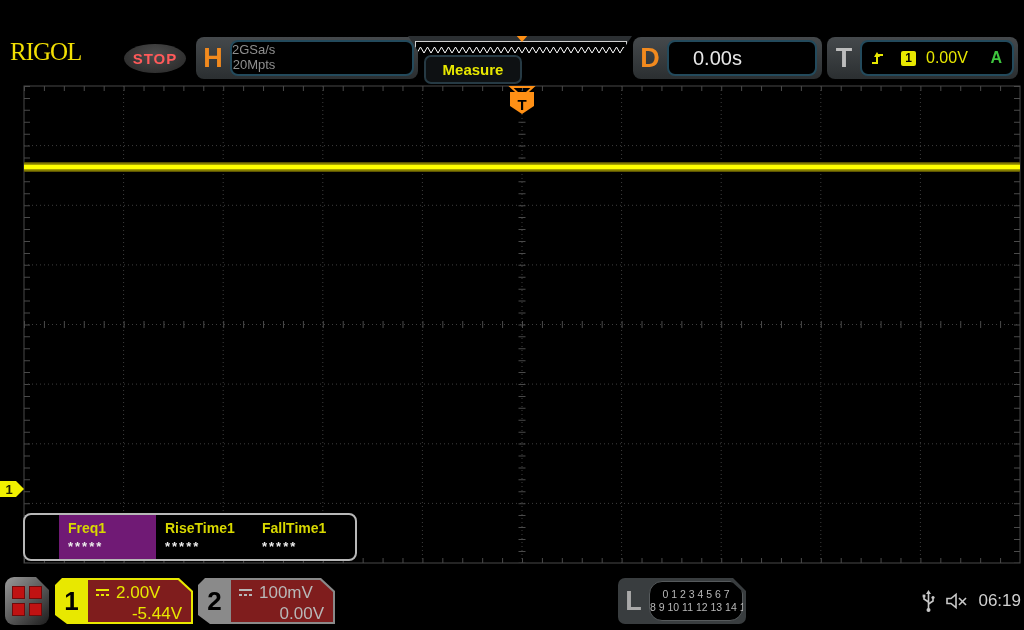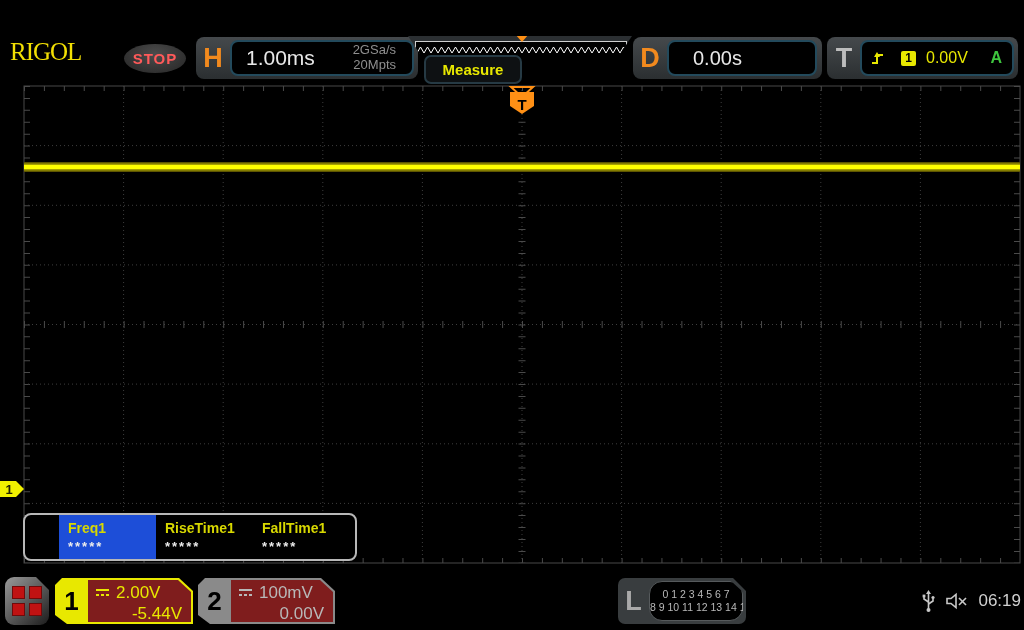--- a/index.html
+++ b/index.html
@@ -42,21 +42,21 @@
   #tblock .tbletter{color:#bdbdbd;}
   #tblock .tbpanel{left:33px;right:4px;padding:0 8px;}
   #trig-src{background:#e8e800;color:#000;font-weight:bold;font-size:12px;width:15px;height:15px;
             border-radius:2px;display:flex;align-items:center;justify-content:center;margin:0 10px 0 14px;}
   #trig-level{color:#e8e800;font-size:16px;flex:1;}
   #trig-mode{color:#3ec43e;font-size:16px;font-weight:bold;padding-right:2px;}
   
   #measurebox{position:absolute;left:23px;top:513px;width:334px;height:48px;background:#000;
               border:2px solid #b8b8b8;border-radius:8px;display:flex;padding-left:34px;box-sizing:border-box;z-index:5;}
   .mcell{width:97px;padding:5px 0 0 9px;box-sizing:border-box;}
-  .mcell.selected{background:#1d4ed8;}
+  .mcell.selected{background:#701a75;}
   .mname{font-size:14px;font-weight:bold;color:#d8d800;}
   .mval{font-size:13px;font-weight:bold;color:#ececec;letter-spacing:2px;margin-top:3px;}
   
   #menu-icon{position:absolute;left:5px;top:577px;width:44px;height:48px;border-radius:9px;
              background:linear-gradient(135deg,#9a9a9a,#1c1c1c);
              clip-path:polygon(0 0,calc(100% - 13px) 0,100% 13px,100% 100%,0 100%);
              display:flex;align-items:center;justify-content:center;}
   #menu-grid{width:30px;height:30px;display:grid;grid-template-columns:13px 13px;grid-template-rows:13px 13px;gap:4px;}
   #menu-grid div{background:#c01212;border:1px solid #700a0a;box-sizing:border-box;}
   .chbadge{position:absolute;top:578px;height:46px;}
@@ -90,21 +90,20 @@
 
 <div id="screen">
 
 
   <div id="logo">RIGOL</div>
   <div id="stop-pill">STOP</div>
 
   <div class="tbblock" id="hblock">
     <div class="tbletter">H</div>
     <div class="tbpanel">
-      <div id="timebase">1.00ms</div>
       <div id="srmd">
         <div>2GSa/s</div>
         <div>20Mpts</div>
       </div>
     </div>
   </div>
 
   <div id="preview-strip">
     <div id="preview-box">
       <svg width="210" height="12">

